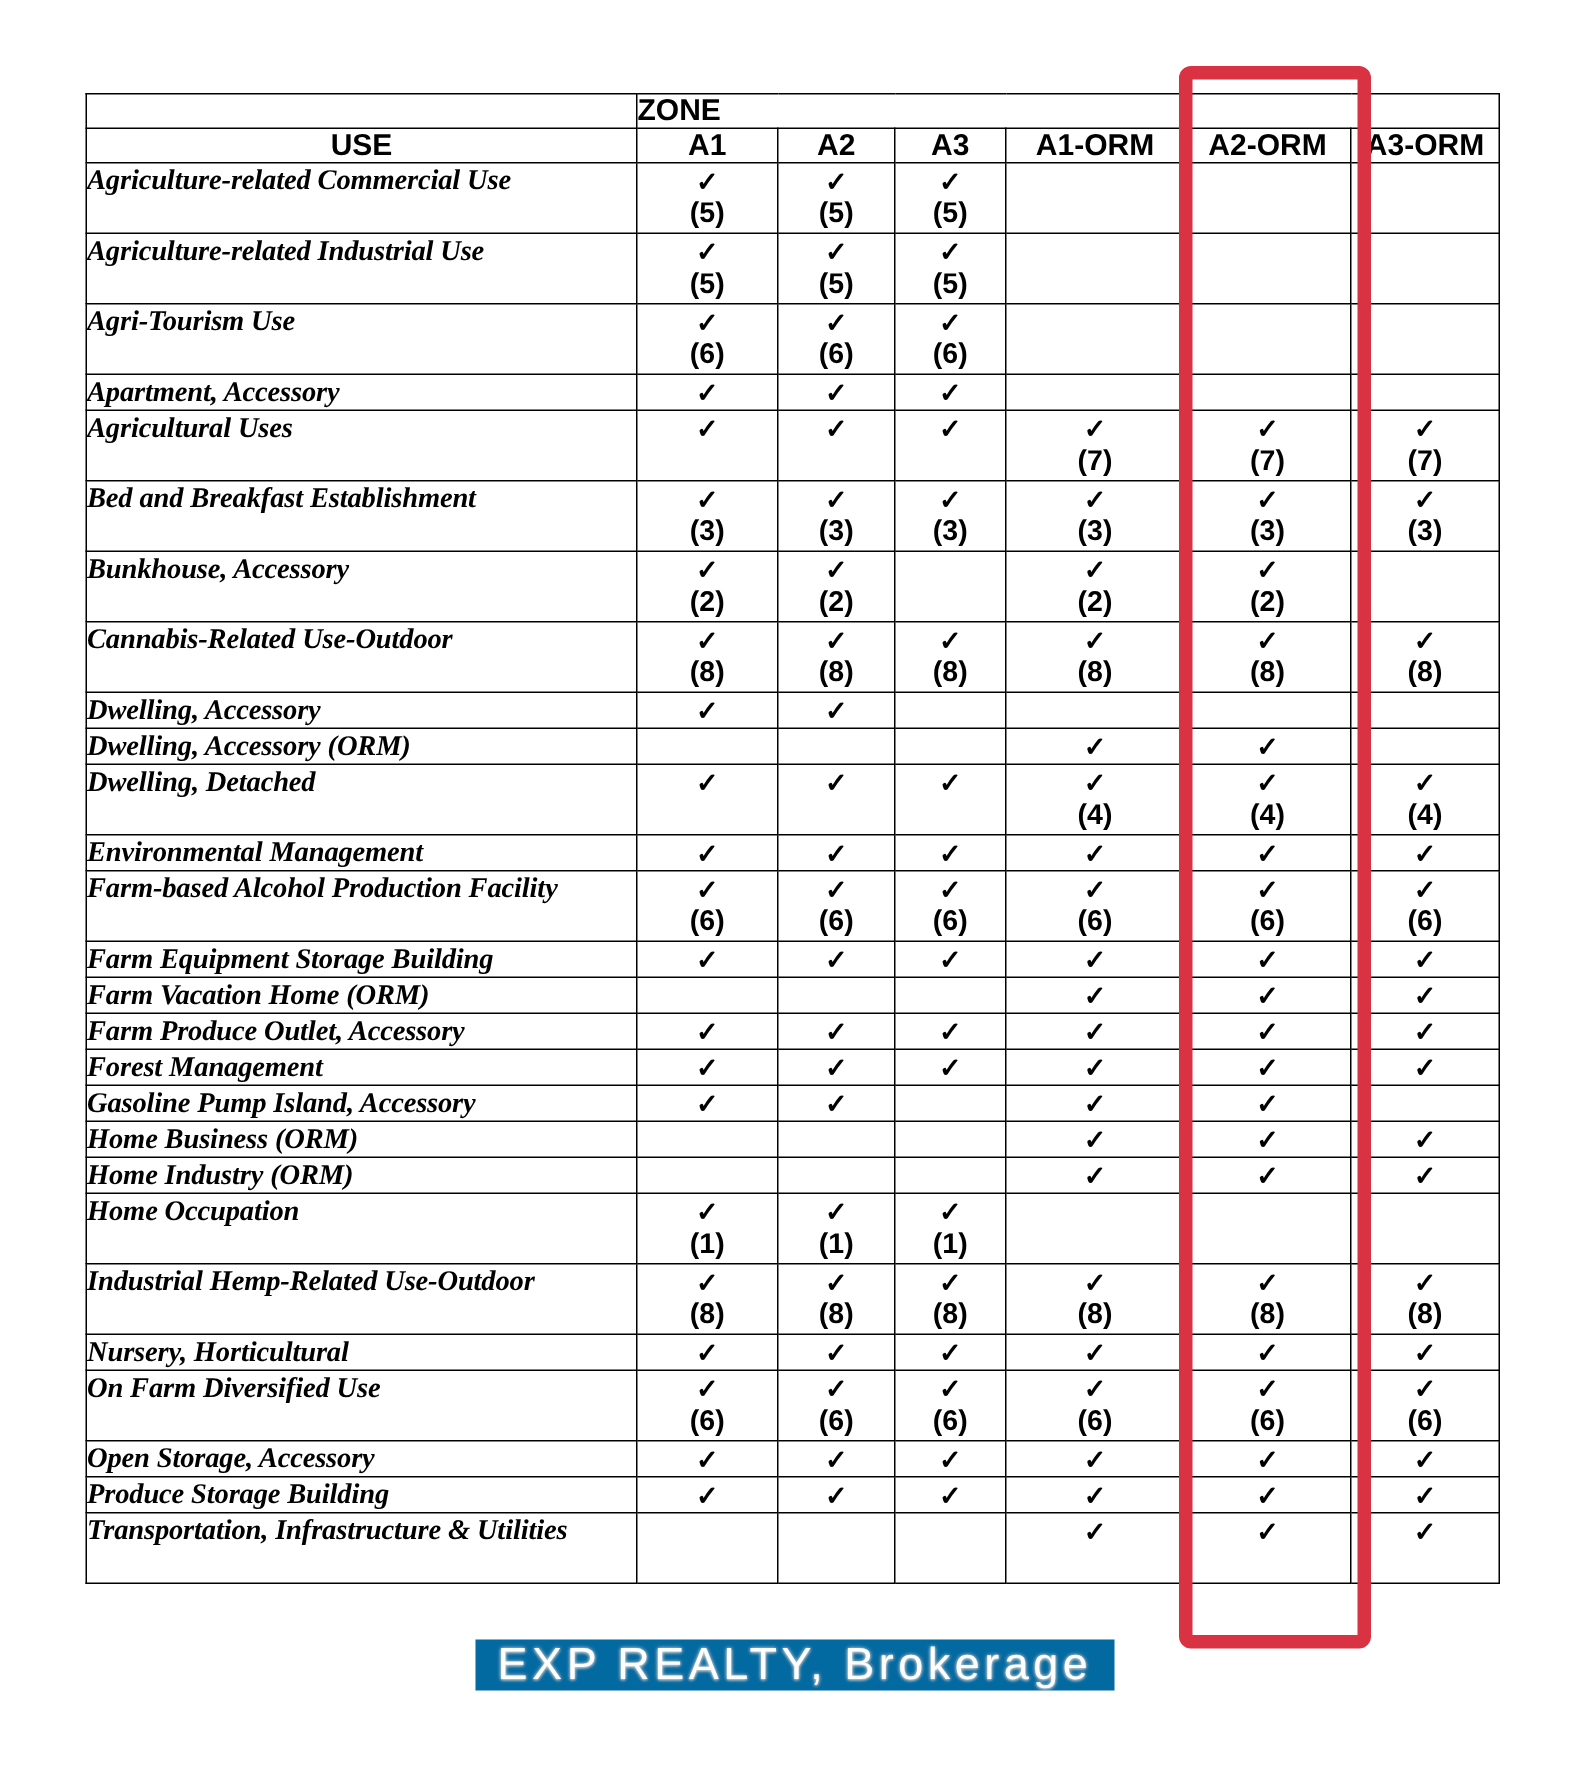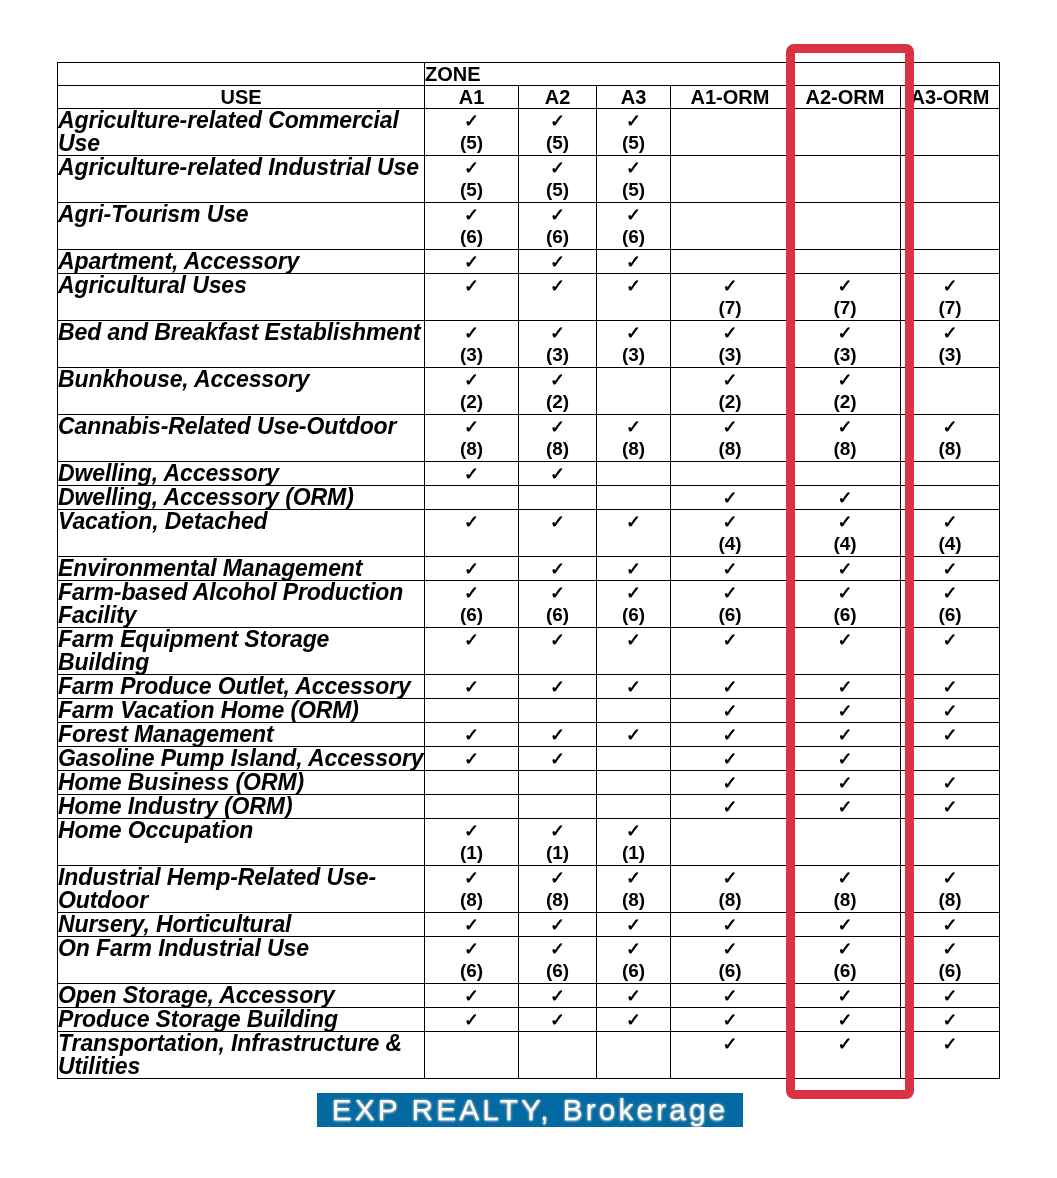--- a/index.html
+++ b/index.html
@@ -45,25 +45,26 @@
     font-size: 20px;
     line-height: 22px;
     vertical-align: middle;
     white-space: nowrap;
   }
   tr.tall { height: 47px; }
   tr.short { height: 24px; margin-left: 41px; }
   td.use {
     font-weight: bold;
     font-style: italic;
-    font-size: 23px;
+    font-size: 19px;
     line-height: 23px;
     text-align: left;
     padding: 0 2px 0 6px;
     letter-spacing: -0.1px;
+    font-family: Liberation Serif, serif;
   }
   td.z { text-align: center; }
   .chk {
     font-weight: bold;
     font-size: 18px;
     line-height: 22px;
     padding-top: 1px;
   }
   .note {
     font-weight: bold;
@@ -318,21 +319,21 @@
           <td class="z"></td>
           <td class="z">
             <div class="chk">✓</div>
           </td>
           <td class="z">
             <div class="chk">✓</div>
           </td>
           <td class="z"></td>
         </tr>
         <tr class="tall">
-          <td class="use">Vacation, Detached</td>
+          <td class="use">Dwelling, Detached</td>
           <td class="z">
             <div class="chk">✓</div>
           </td>
           <td class="z">
             <div class="chk">✓</div>
           </td>
           <td class="z">
             <div class="chk">✓</div>
           </td>
           <td class="z">
@@ -411,20 +412,35 @@
             <div class="chk">✓</div>
           </td>
           <td class="z">
             <div class="chk">✓</div>
           </td>
           <td class="z">
             <div class="chk">✓</div>
           </td>
         </tr>
         <tr class="short">
+          <td class="use">Farm Vacation Home (ORM)</td>
+          <td class="z"></td>
+          <td class="z"></td>
+          <td class="z"></td>
+          <td class="z">
+            <div class="chk">✓</div>
+          </td>
+          <td class="z">
+            <div class="chk">✓</div>
+          </td>
+          <td class="z">
+            <div class="chk">✓</div>
+          </td>
+        </tr>
+        <tr class="short">
           <td class="use">Farm Produce Outlet, Accessory</td>
           <td class="z">
             <div class="chk">✓</div>
           </td>
           <td class="z">
             <div class="chk">✓</div>
           </td>
           <td class="z">
             <div class="chk">✓</div>
           </td>
@@ -432,35 +448,20 @@
             <div class="chk">✓</div>
           </td>
           <td class="z">
             <div class="chk">✓</div>
           </td>
           <td class="z">
             <div class="chk">✓</div>
           </td>
         </tr>
         <tr class="short">
-          <td class="use">Farm Vacation Home (ORM)</td>
-          <td class="z"></td>
-          <td class="z"></td>
-          <td class="z"></td>
-          <td class="z">
-            <div class="chk">✓</div>
-          </td>
-          <td class="z">
-            <div class="chk">✓</div>
-          </td>
-          <td class="z">
-            <div class="chk">✓</div>
-          </td>
-        </tr>
-        <tr class="short">
           <td class="use">Forest Management</td>
           <td class="z">
             <div class="chk">✓</div>
           </td>
           <td class="z">
             <div class="chk">✓</div>
           </td>
           <td class="z">
             <div class="chk">✓</div>
           </td>
@@ -581,21 +582,21 @@
             <div class="chk">✓</div>
           </td>
           <td class="z">
             <div class="chk">✓</div>
           </td>
           <td class="z">
             <div class="chk">✓</div>
           </td>
         </tr>
         <tr class="tall">
-          <td class="use">On Farm Industrial Use</td>
+          <td class="use">On Farm Diversified Use</td>
           <td class="z">
             <div class="chk">✓</div>
             <div class="note">(6)</div>
           </td>
           <td class="z">
             <div class="chk">✓</div>
             <div class="note">(6)</div>
           </td>
           <td class="z">
             <div class="chk">✓</div>

